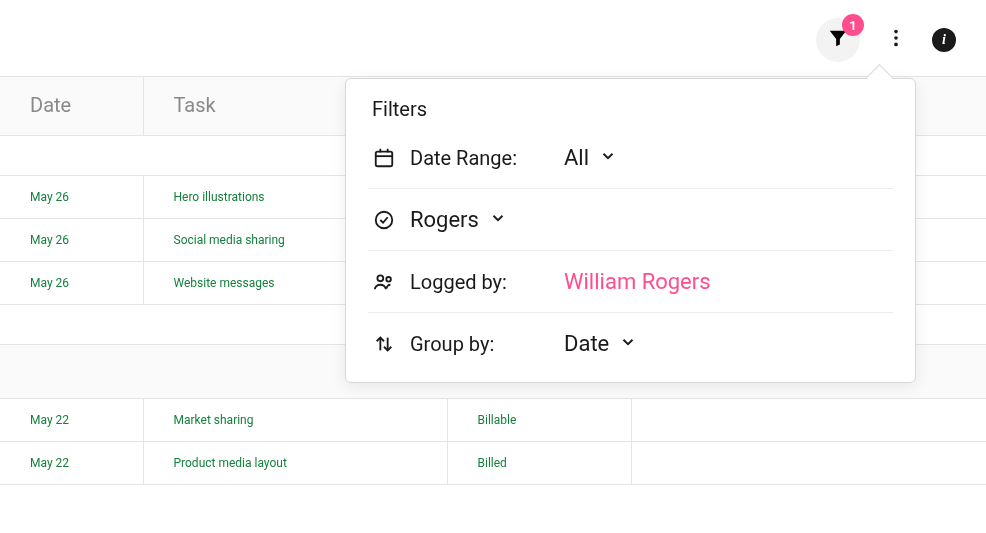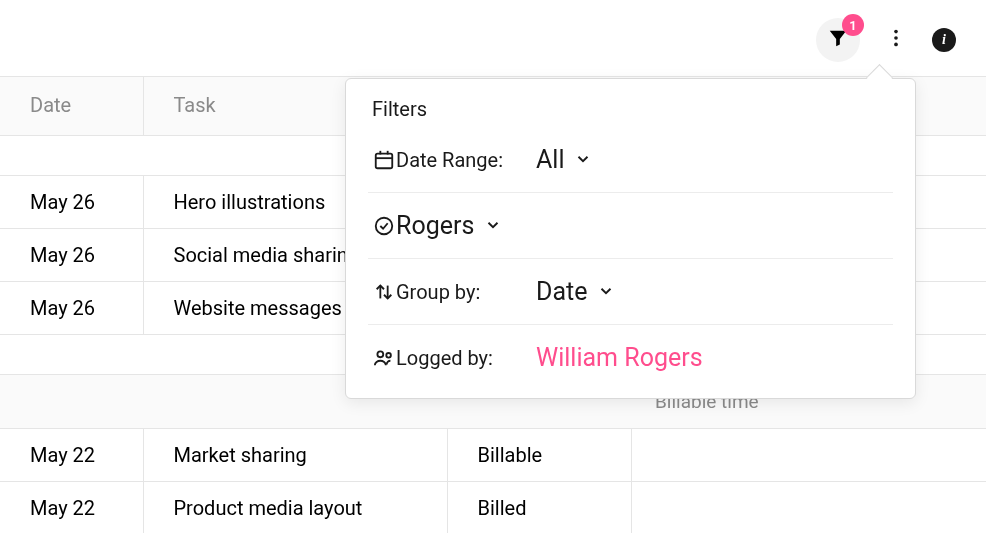--- a/index.html
+++ b/index.html
@@ -103,22 +103,22 @@
       color: #8a8a8a;
       border-bottom: 1px solid #e5e5e5;
       background: #fafafa;
       border-top: 1px solid #e5e5e5;
     }
     th:first-child { border-left: none; }
     th + th { border-left: 1px solid #e5e5e5; }
     
     td {
       padding: 14px 18px 14px 30px;
-      font-size: 20px;
-      color: #000000;
+      font-size: 12px;
+      color: #15803d;
       border-bottom: 1px solid #e5e5e5;
       white-space: nowrap;
       overflow: hidden;
       text-overflow: ellipsis;
     }
     td + td { border-left: 1px solid #e5e5e5; }
     
     tr.spacer td {
       height: 40px;
       border-left: none;
@@ -168,39 +168,40 @@
       font-size: 20px;
       color: #1a1a1a;
       margin-bottom: 6px;
       padding-left: 4px;
     }
     .filter-row {
       display: flex;
       align-items: center;
       padding: 18px 4px;
       border-bottom: 1px solid #ececec;
+      gap: 14px;
     }
     .filter-row:last-child { border-bottom: none; }
     .filter-icon {
       width: 24px;
       display: flex;
       justify-content: center;
     }
     .filter-icon svg {
       width: 22px;
       height: 22px;
     }
     .filter-label {
       font-size: 20px;
       color: #1a1a1a;
       width: 140px;
       flex: 0 0 140px;
     }
     .filter-value {
-      font-size: 25px;
+      font-size: 22px;
       color: #1a1a1a;
       display: flex;
       align-items: center;
       gap: 10px;
       cursor: pointer;
       justify-content: space-between;
     }
     .filter-value.link {
       color: #ff4d8d;
     }
@@ -324,43 +325,43 @@
       <span>Rogers</span>
       <span><svg class="chevron-down" viewBox="0 0 24 24" fill="none" stroke="#1a1a1a" stroke-width="2.5">
             <polyline points="6 9 12 15 18 9"></polyline>
           </svg></span>
     </span>
   </div>
 
   <div class="filter-row">
     <span class="filter-icon">
       <svg viewBox="0 0 24 24" fill="none" stroke="#1a1a1a" stroke-width="2">
+          <circle cx="8" cy="8" r="3.2"></circle>
+          <path d="M2 20c0-3 3-5 6-5s6 2 6 5"></path>
+          <circle cx="17" cy="9" r="2.5"></circle>
+          <path d="M15 19c0-2.5 2-4 4-4"></path>
+        </svg>
+    </span>
+    <span class="filter-label">Logged by:</span>
+    <span class="filter-value link">
+      <span>William Rogers</span>
+    </span>
+  </div>
+
+  <div class="filter-row">
+    <span class="filter-icon">
+      <svg viewBox="0 0 24 24" fill="none" stroke="#1a1a1a" stroke-width="2">
           <path d="M8 19V5"></path>
           <polyline points="4 9 8 5 12 9" fill="none"></polyline>
           <path d="M16 5v14"></path>
           <polyline points="12 15 16 19 20 15" fill="none"></polyline>
         </svg>
     </span>
     <span class="filter-label">Group by:</span>
     <span class="filter-value">
       <span>Date</span>
       <span><svg class="chevron-down" viewBox="0 0 24 24" fill="none" stroke="#1a1a1a" stroke-width="2.5">
             <polyline points="6 9 12 15 18 9"></polyline>
           </svg></span>
     </span>
   </div>
 
-  <div class="filter-row">
-    <span class="filter-icon">
-      <svg viewBox="0 0 24 24" fill="none" stroke="#1a1a1a" stroke-width="2">
-          <circle cx="8" cy="8" r="3.2"></circle>
-          <path d="M2 20c0-3 3-5 6-5s6 2 6 5"></path>
-          <circle cx="17" cy="9" r="2.5"></circle>
-          <path d="M15 19c0-2.5 2-4 4-4"></path>
-        </svg>
-    </span>
-    <span class="filter-label">Logged by:</span>
-    <span class="filter-value link">
-      <span>William Rogers</span>
-    </span>
-  </div>
-
 </div>
 
 </body></html>

